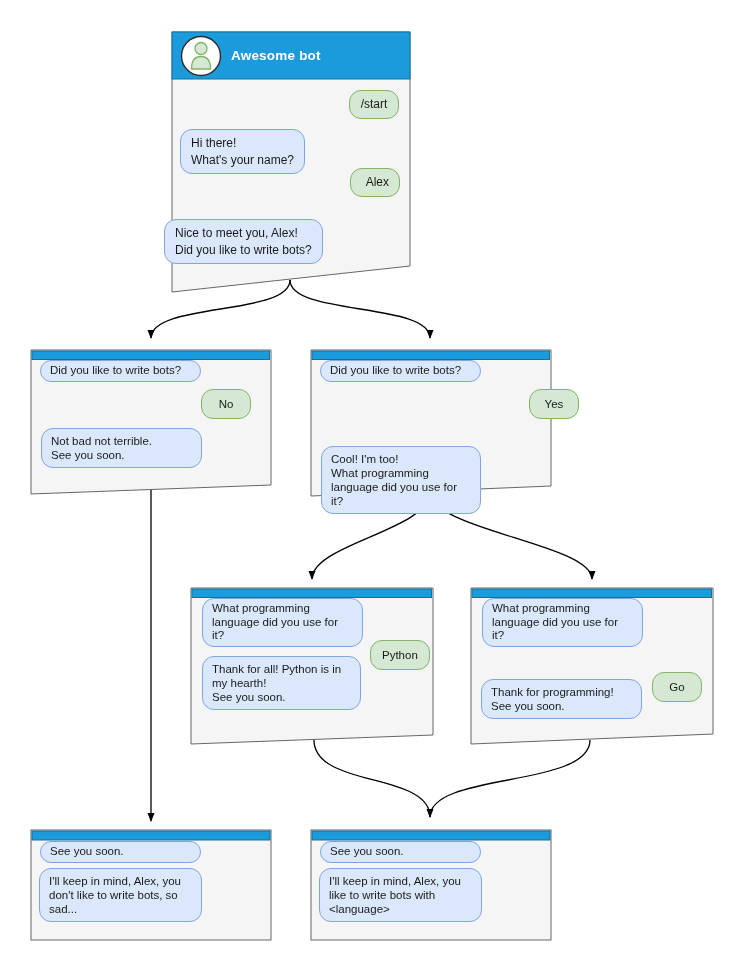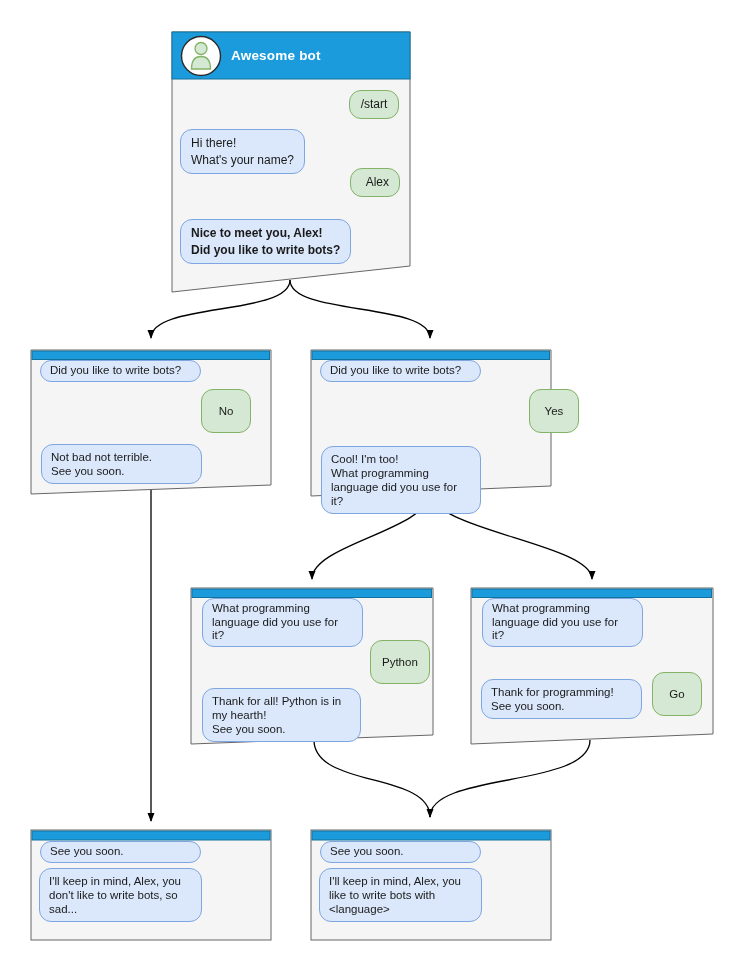--- a/index.html
+++ b/index.html
@@ -18,21 +18,21 @@
     position:absolute;color:#ffffff;font-size:13.5px;font-weight:bold;
     letter-spacing:.2px;
   }
   .bubble{
     position:absolute;box-sizing:border-box;border-radius:12px;
     font-size:11.5px;line-height:14px;color:#1a1a1a;
     padding:5px 9px;white-space:pre-line;
   }
   .bubble.bot{background:var(--bot-bubble-fill);border:1px solid var(--bot-bubble-border);}
   .bubble.user{background:var(--user-bubble-fill);border:1px solid var(--user-bubble-border);
-    text-align:center;min-width:50px;padding:14px 11px;}
+    text-align:center;min-width:50px;padding:7px 11px;}
   .bubble.lg{font-size:12px;line-height:16.5px;padding:5px 10px;}
   .bubble.compact{padding:3px 9px;line-height:13.5px;}
 </style>
 </head>
 <body>
 
 <div class="canvas">
 
   <svg class="diagram-layer" viewBox="0 0 743 971">
     <defs>
@@ -90,38 +90,38 @@
     </g>
   </svg>
 
   <div class="overlay">
 
     <div class="node-title" style="left:231px;top:48px;">Awesome bot</div>
     <div class="bubble user lg" style="left:349px;top:90px;">/start</div>
     <div class="bubble bot lg" style="left:180px;top:129px;">Hi there!
 What's your name?</div>
     <div class="bubble user lg" style="left:350px;top:168px;text-align:right;">Alex</div>
-    <div class="bubble bot lg" style="left:180px;top:219px;font-weight:bold;">Nice to meet you, Alex!
+    <div class="bubble bot lg" style="left:164px;top:219px;">Nice to meet you, Alex!
 Did you like to write bots?</div>
 
     <div class="bubble bot compact" style="left:40px;top:360px;width:161px;">Did you like to write bots?</div>
     <div class="bubble user" style="left:201px;top:389px;">No</div>
-    <div class="bubble bot" style="left:41px;top:428px;width:161px;margin-top:16px;">Not bad not terrible.
+    <div class="bubble bot" style="left:41px;top:428px;width:161px;">Not bad not terrible.
 See you soon.</div>
 
     <div class="bubble bot compact" style="left:320px;top:360px;width:161px;">Did you like to write bots?</div>
     <div class="bubble user" style="left:481px;top:389px;margin-left:48px;">Yes</div>
     <div class="bubble bot" style="left:321px;top:428px;width:160px;margin-top:18px;">Cool! I'm too!
 What programming
 language did you use for it?</div>
 
     <div class="bubble bot compact" style="left:202px;top:598px;width:161px;">What programming
 language did you use for it?</div>
     <div class="bubble user" style="left:370px;top:640px;text-align:center;">Python</div>
-    <div class="bubble bot" style="left:202px;top:688px;width:159px;">Thank for all! Python is in
+    <div class="bubble bot" style="left:202px;top:656px;width:159px;">Thank for all! Python is in
 my hearth!
 See you soon.</div>
 
     <div class="bubble bot compact" style="left:482px;top:598px;width:161px;">What programming
 language did you use for it?</div>
     <div class="bubble user" style="left:652px;top:672px;">Go</div>
     <div class="bubble bot" style="left:481px;top:679px;width:161px;">Thank for programming!
 See you soon.</div>
 
     <div class="bubble bot compact" style="left:40px;top:841px;width:161px;">See you soon.</div>

